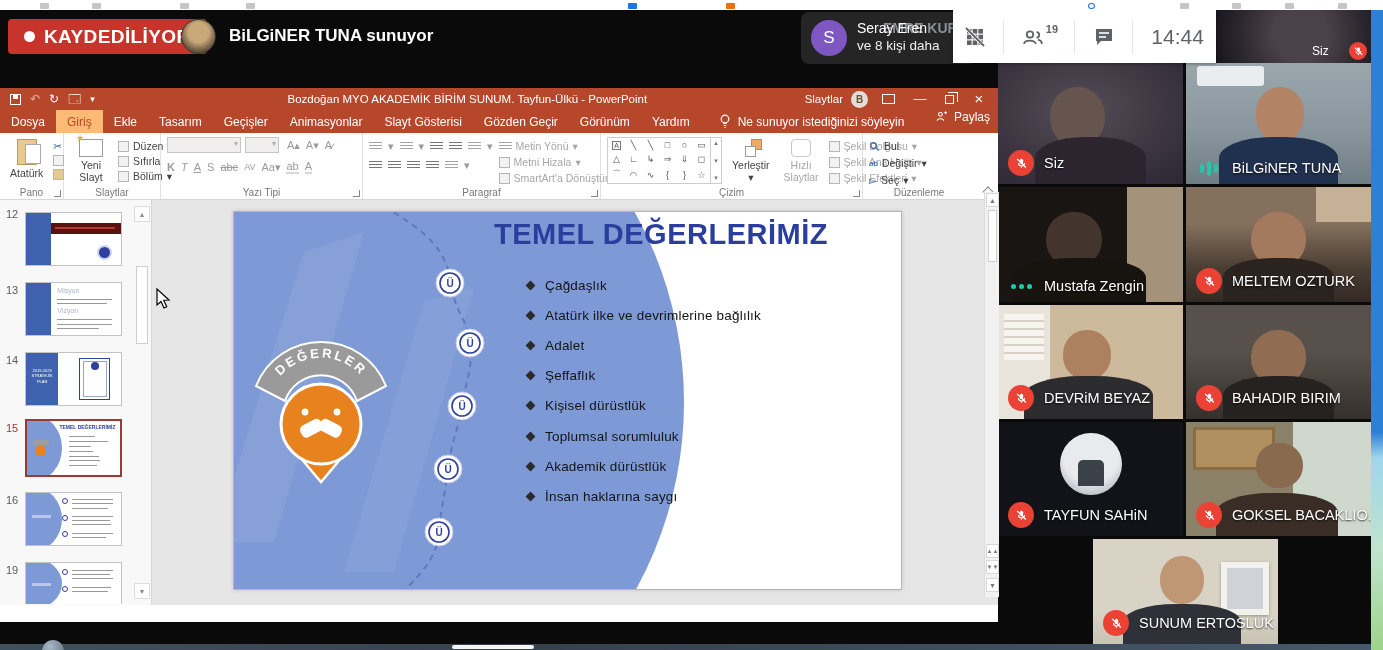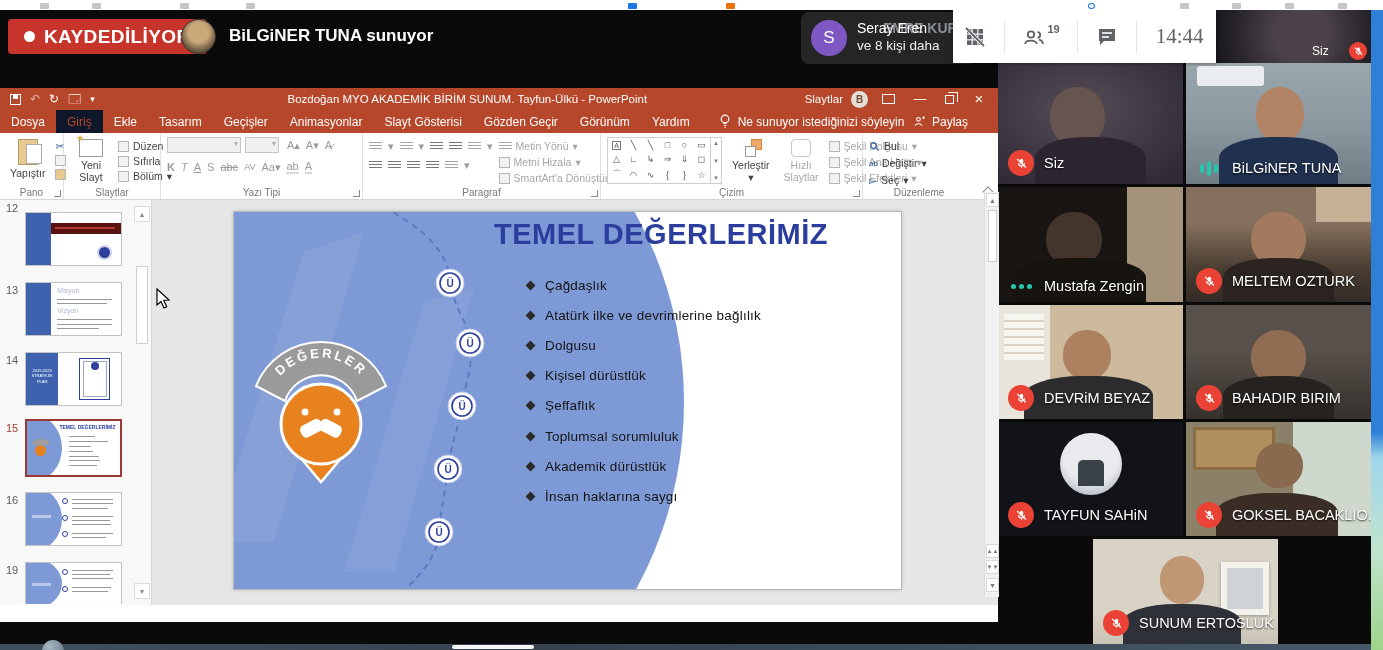--- a/index.html
+++ b/index.html
@@ -32,21 +32,21 @@
   .toast-avatar{width:36px;height:36px;border-radius:50%;background:#7e57c2;color:#fff;display:flex;align-items:center;justify-content:center;font-size:17px;flex:0 0 auto;}
   .toast-lines{position:relative;height:36px;flex:1;}
   .toast-name{position:absolute;left:0;top:0;color:#fff;font-weight:normal;font-size:14px;z-index:2;white-space:nowrap;}
   .toast-ghost{position:absolute;left:26px;top:0;color:#8b9096;font-weight:bold;font-size:14px;z-index:1;white-space:nowrap;}
   .toast-sub{position:absolute;left:0;top:18px;color:#f1f1f1;font-size:13.5px;white-space:nowrap;}
 
   .meet-toolbar{left:953px;top:10px;width:263px;height:53px;background:#fff;z-index:30;display:flex;align-items:center;justify-content:space-around;box-shadow:0 1px 3px rgba(0,0,0,.35);}
   .mt-sep{width:1px;height:34px;background:#e4e6e8;}
   .mt-item{display:flex;align-items:flex-start;gap:1px;padding:0 4px;cursor:pointer;}
   .mt-count{font-size:11px;color:#5f6368;font-weight:bold;margin-top:-2px;}
-  .mt-clock{font-size:21px;color:#5f6368;padding:0 6px;font-family:Liberation Serif, serif;}
+  .mt-clock{font-size:21px;color:#5f6368;padding:0 6px;}
 
   .self-tile{left:1216px;top:10px;width:155px;height:53px;z-index:28;overflow:hidden;
     background:radial-gradient(circle at 55% 45%,#4a4248 0 30%,#2b262d 70%,#17141b);}
   .self-label{position:absolute;left:96px;bottom:5px;color:#fff;font-size:12px;}
   .self-mic{position:absolute;right:4px;bottom:3px;width:18px;height:18px;border-radius:50%;background:#ea4335;display:flex;align-items:center;justify-content:center;}
 
   
   .tile{position:absolute;overflow:hidden;z-index:10;}
   .face{position:absolute;border-radius:48%;width:30%;height:48%;left:35%;top:22%;}
   .torso{position:absolute;border-radius:45% 45% 0 0;left:20%;width:60%;height:38%;bottom:0;}
@@ -105,23 +105,23 @@
   .t-right{display:flex;align-items:center;gap:14px;padding-right:8px;}
   .t-acct{display:flex;align-items:center;gap:8px;}
   .t-avatar{width:17px;height:17px;border-radius:50%;background:#e3ded9;color:#7a4a34;font-size:10px;display:flex;align-items:center;justify-content:center;font-weight:bold;}
   .winbtn{color:#fff;font-size:13px;width:22px;text-align:center;line-height:22px;}
   .ribicon{width:13px;height:10px;border:1.2px solid #fff;position:relative;}
   .restore{width:9px;height:9px;border:1.2px solid #fff;position:relative;}
   .restore:before{content:"";position:absolute;left:2px;top:-4px;width:9px;height:9px;border:1.2px solid #fff;border-bottom:none;border-left:none;}
 
   .ppt-menu{position:absolute;left:0;top:22px;width:100%;height:23px;background:#b7472a;display:flex;align-items:stretch;color:#fff;font-size:12px;}
   .ptab{padding:0 11px;display:flex;align-items:center;cursor:pointer;white-space:nowrap;}
-  .ptab.active{background:#0f172a;color:#b7472a;}
+  .ptab.active{background:#fdba74;color:#b7472a;}
   .tellme{display:flex;align-items:center;gap:7px;padding-left:18px;flex:1;}
-  .share{display:flex;align-items:center;gap:6px;padding-right:30px;}
+  .share{display:flex;gap:6px;padding-right:8px;}
 
   .ribbon{position:absolute;left:0;top:45px;width:100%;height:67px;background:#fff;border-bottom:1px solid #d8d6d4;display:flex;font-size:10.5px;color:#444;}
   .rgroup{position:relative;height:100%;border-right:1px solid #e3e1df;padding:4px 4px 14px 6px;display:flex;gap:6px;}
   .rlabel{position:absolute;bottom:1px;left:0;width:100%;text-align:center;font-size:10px;color:#7a7876;}
   .launcher{position:absolute;right:2px;bottom:2px;width:7px;height:7px;border-right:1.4px solid #8a8886;border-bottom:1.4px solid #8a8886;}
   .bigbtn{display:flex;flex-direction:column;align-items:center;justify-content:flex-start;gap:2px;padding:2px 4px;text-align:center;line-height:1.15;}
   .clip{width:20px;height:26px;background:#e8c98f;border:1px solid #b59b66;position:relative;}
   .clip:before{content:"";position:absolute;right:-5px;top:4px;width:14px;height:18px;background:#fff;border:1px solid #aaa;}
   .newslide{width:24px;height:19px;border:1px solid #9a9a9a;position:relative;background:#fff;}
   .newslide:before{content:"★";position:absolute;left:-4px;top:-7px;color:#e2b13c;font-size:9px;}
@@ -311,21 +311,21 @@
         </svg>
         <span>Paylaş</span>
       </div>
     </div>
 
     <div class="ribbon">
 
       <div class="rgroup" style="width:64px">
         <div class="bigbtn">
           <span class="clip"></span>
-          <span>Yapıştır</span>
+          <span>Atatürk</span>
         </div>
         <div class="smallcol">
           <span style="color:#2b579a">✂</span>
           <span class="sq"></span>
           <span class="sq" style="background:#e8c98f"></span>
         </div>
         <span class="rlabel">Pano</span>
         <span class="launcher"></span>
       </div>
 
@@ -457,21 +457,21 @@
           <span class="srow"><span style="color:#2b579a">▻</span><span>Seç</span> ▾</span>
         </div>
         <span class="rlabel">Düzenleme</span>
       </div>
       <span class="chev"></span>
     </div>
 
     <div class="ppt-content">
 
       <div class="thumbpane">
-        <span class="tnum" style="top:2px">12</span>
+        <span class="tnum" style="top:8px">12</span>
         <div class="thumb" style="top:12px">
           <div class="tb bluebar"></div>
           <div class="tb" style="left:26%;top:20%;width:74%;height:20%;background:#5a1210"></div>
           <div class="tb" style="left:30%;top:26%;width:64%;height:2px;background:#b03a30"></div>
           <div class="tb" style="right:9%;bottom:10%;width:15px;height:15px;border-radius:50%;background:#2f3f9e;border:2px solid #cdd4ea"></div>
         </div>
 
         <span class="tnum" style="top:84px">13</span>
         <div class="thumb" style="top:82px">
           <div class="tb bluebar"></div>
@@ -603,29 +603,29 @@
               <div class="bullet-row">
                 <span class="diamond"></span>
                 <span>Çağdaşlık</span>
               </div>
               <div class="bullet-row">
                 <span class="diamond"></span>
                 <span>Atatürk ilke ve devrimlerine bağlılık</span>
               </div>
               <div class="bullet-row">
                 <span class="diamond"></span>
-                <span>Dolgusu</span>
+                <span>Adalet</span>
+              </div>
+              <div class="bullet-row">
+                <span class="diamond"></span>
+                <span>Şeffaflık</span>
               </div>
               <div class="bullet-row">
                 <span class="diamond"></span>
                 <span>Kişisel dürüstlük</span>
-              </div>
-              <div class="bullet-row">
-                <span class="diamond"></span>
-                <span>Şeffaflık</span>
               </div>
               <div class="bullet-row">
                 <span class="diamond"></span>
                 <span>Toplumsal sorumluluk</span>
               </div>
               <div class="bullet-row">
                 <span class="diamond"></span>
                 <span>Akademik dürüstlük</span>
               </div>
               <div class="bullet-row">

